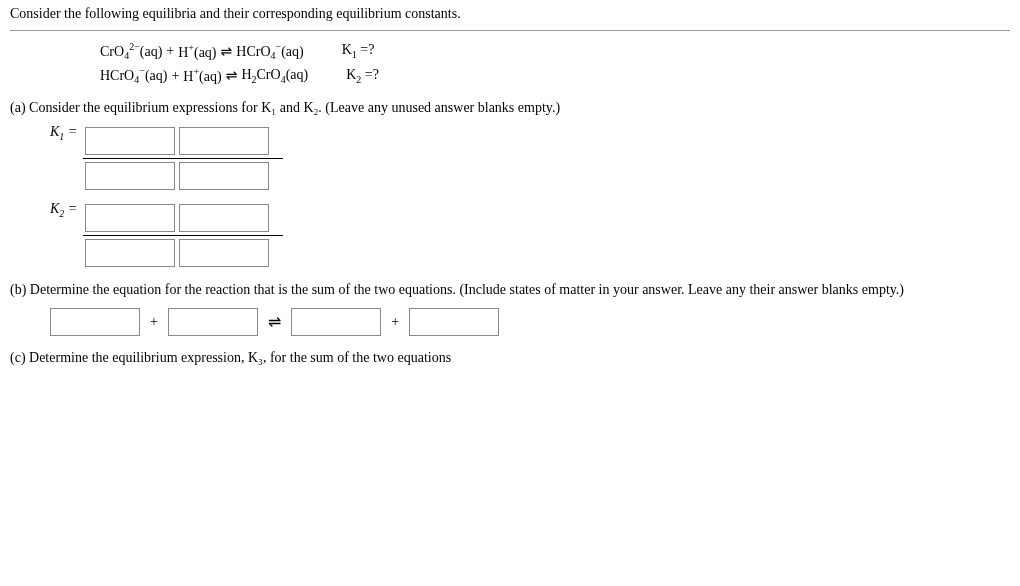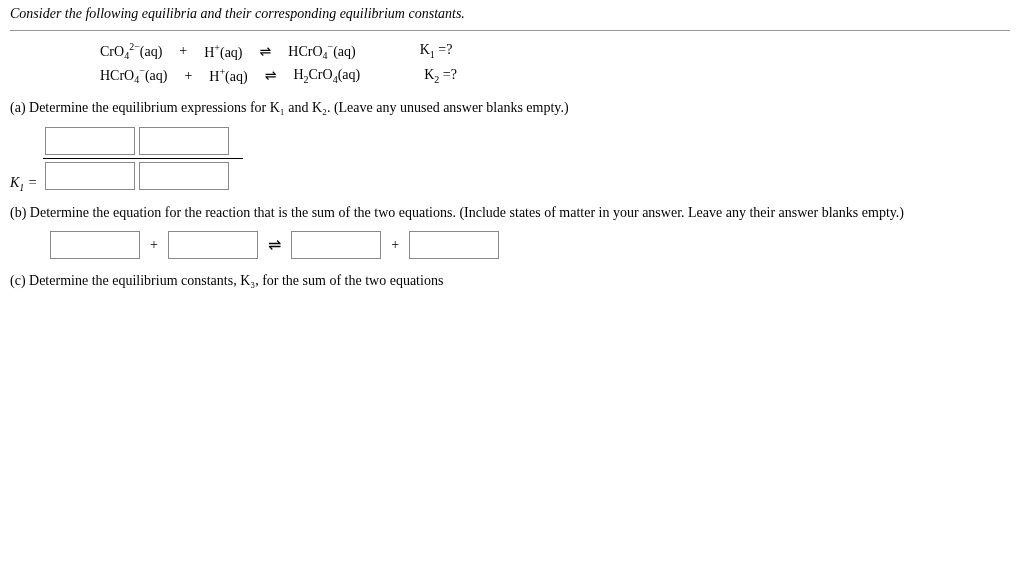--- a/index.html
+++ b/index.html
@@ -10,41 +10,41 @@
     color: #000;
     width: 1020px;
     box-sizing: border-box;
   }
   .hr {
     border-top: 1px solid #999;
     margin: 4px 0 10px 0;
   }
   .prompt {
     margin-bottom: 8px;
-    font-style: italic;
   }
   .eqblock {
     margin-left: 90px;
     margin-bottom: 14px;
   }
   .eqline {
     display: flex;
     align-items: center;
-    gap: 17px;
+    gap: 4px;
     margin-bottom: 4px;
   }
   .part {
     margin: 10px 0 12px 0;
   }
   .part-label {
     display: inline-block;
   }
   .frac-wrap {
     display: flex;
-    align-items: flex-end;
+    align-items: flex-start;
+    margin-left: 40px;
     margin-top: 8px;
     margin-bottom: 8px;
   }
   .ksym {
     font-style: italic;
     margin-right: 6px;
   }
   .sub { font-size: 10px; vertical-align: sub; }
   .sup { font-size: 10px; vertical-align: super; }
   .fraction {
@@ -128,53 +128,69 @@
     </span>
     <span style="width:30px"></span>
     <span class="italic">
       <span>K</span><span class="sub">2</span><span> =?</span>
     </span>
   </div>
 </div>
 
 <div class="part">
   <span class="part-label">(a)</span>
-  <span>Determine the equilibrium expressions for K₁ and K₂. (Leave any unused answer blanks empty.)</span>
+  <span>Consider the equilibrium expressions for K₁ and K₂. (Leave any unused answer blanks empty.)</span>
 
   <div class="frac-wrap">
     <span class="ksym">
       <span>K</span><span class="sub">1</span><span> =</span>
     </span>
     <div class="fraction">
       <div class="num-row">
         <input class="blank" style="">
         <input class="blank" style="">
       </div>
       <div class="fraction-bar"></div>
       <div class="den-row">
         <input class="blank" style="">
         <input class="blank" style="">
       </div>
     </div>
   </div>
 
+  <div class="frac-wrap">
+    <span class="ksym">
+      <span>K</span><span class="sub">2</span><span> =</span>
+    </span>
+    <div class="fraction">
+      <div class="num-row">
+        <input class="blank" style="">
+        <input class="blank" style="">
+      </div>
+      <div class="fraction-bar"></div>
+      <div class="den-row">
+        <input class="blank" style="">
+        <input class="blank" style="">
+      </div>
+    </div>
+  </div>
 </div>
 
 <div class="part">
   <span class="part-label">(b)</span>
   <span>Determine the equation for the reaction that is the sum of the two equations. (Include states of matter in your answer. Leave any their answer blanks empty.)</span>
 
   <div class="reaction-row">
     <input class="blank" style="">
     <span class="op">+</span>
     <input class="blank" style="">
     <span class="dblarrow">⇌</span>
     <input class="blank" style="">
     <span class="op">+</span>
     <input class="blank" style="">
   </div>
 </div>
 
 <div class="part">
   <span class="part-label">(c)</span>
-  <span>Determine the equilibrium constants, K₃, for the sum of the two equations</span>
+  <span>Determine the equilibrium expression, K₃, for the sum of the two equations</span>
 
 </div>
 
 </body></html>

